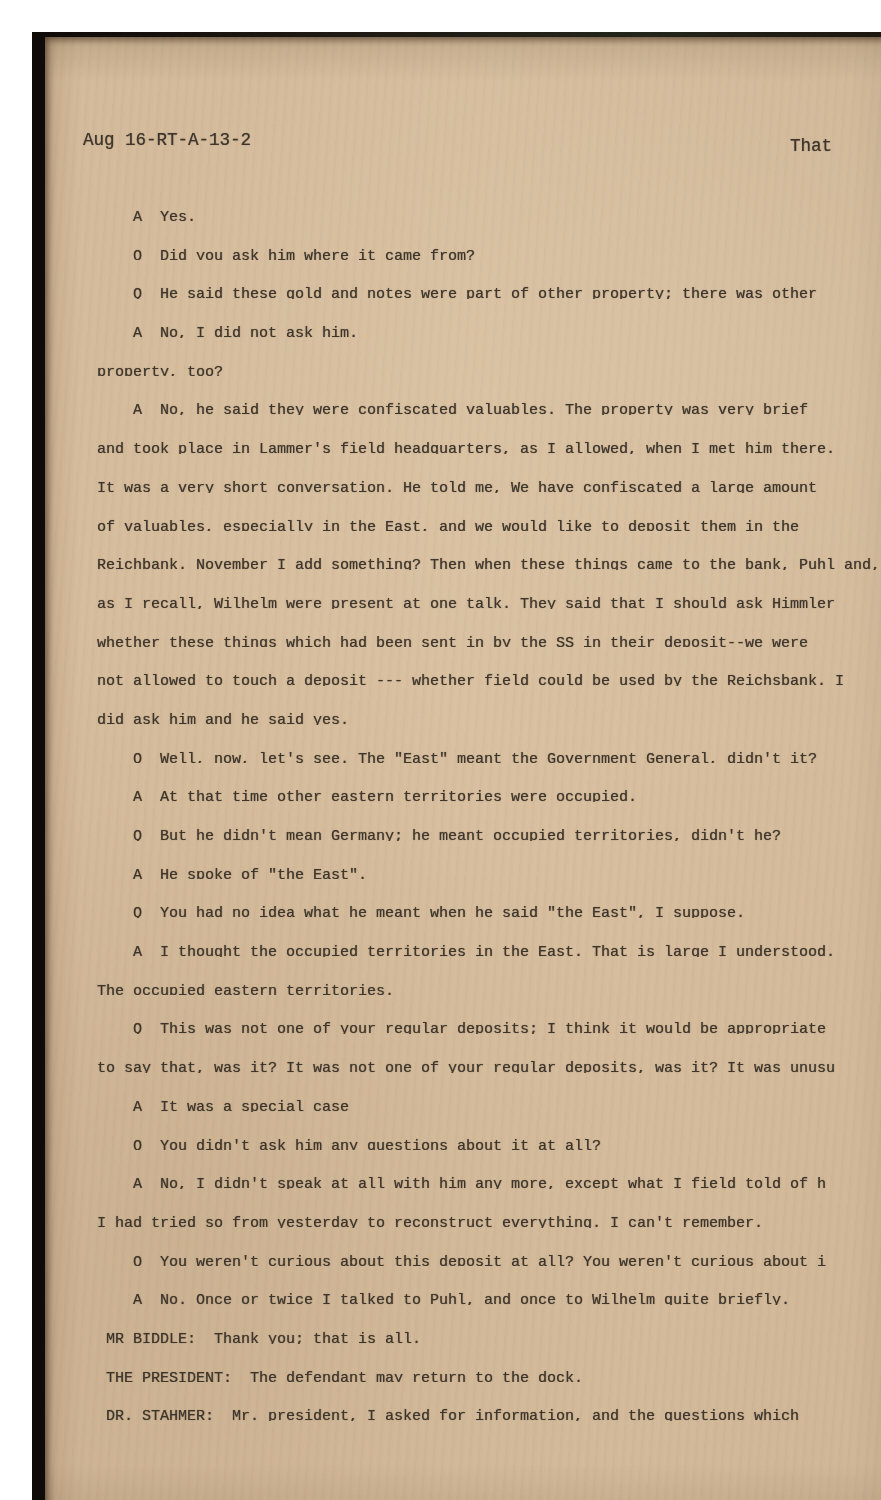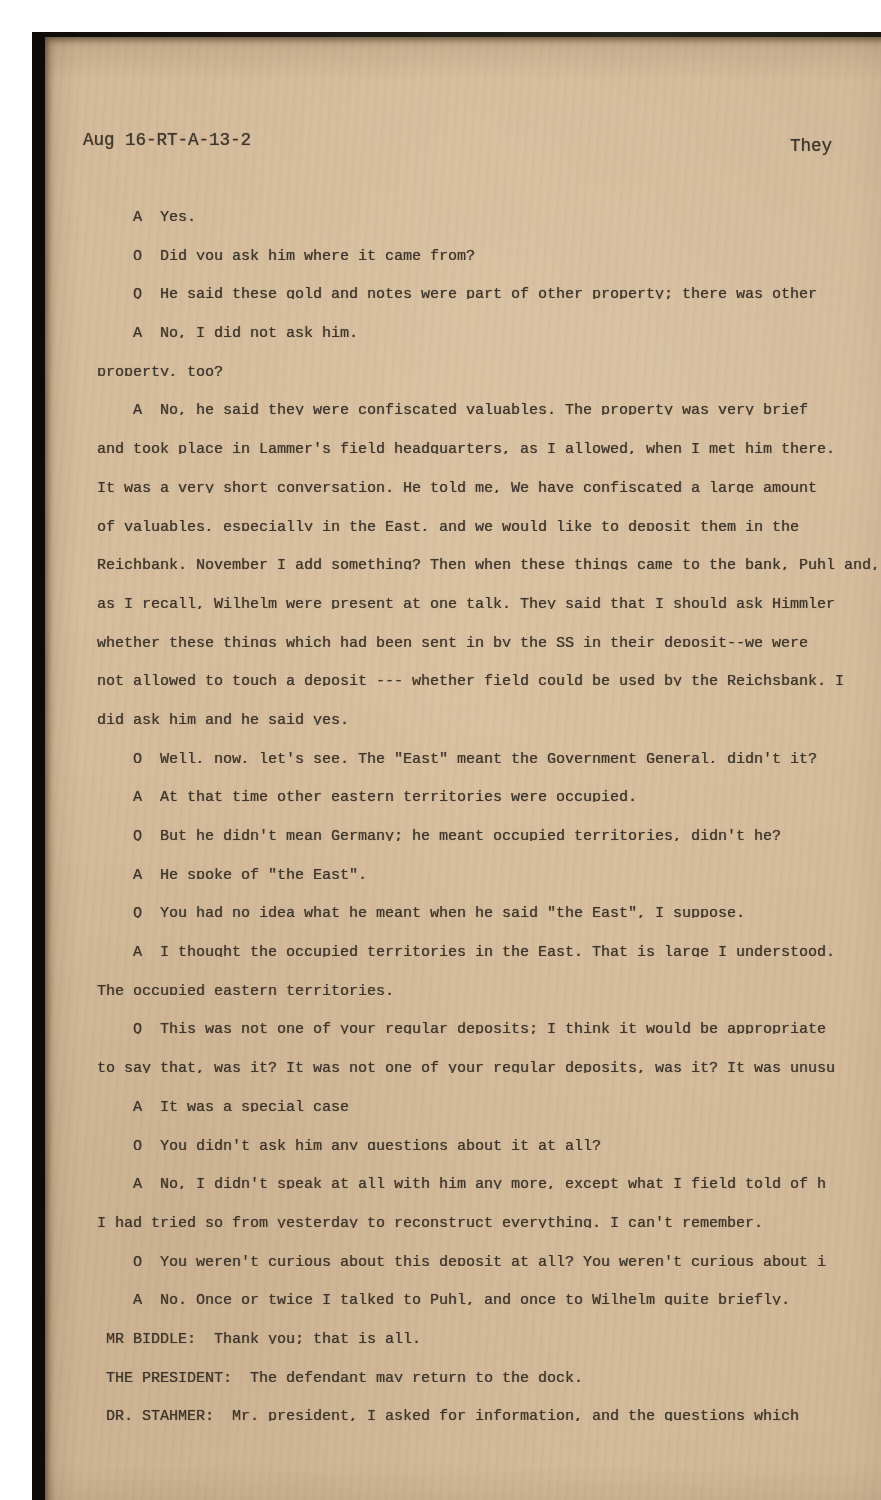--- a/index.html
+++ b/index.html
@@ -68,21 +68,21 @@
   .footer-num { display: inline-block; transform: translateX(-22px); }
 </style>
 </head>
 <body>
 
 <div class="scan">
   <div class="paper">
 
     <div class="header-row ink">
       <span class="header-ref">Aug 16-RT-A-13-2</span>
-      <span class="header-name">They</span>
+      <span class="header-name">That</span>
     </div>
 
     <div class="body-block ink">
         <div class="tline">    A  Yes.</div>
         <div class="tline">    Q  Did you ask him where it came from?</div>
         <div class="tline">    Q  He said these gold and notes were part of other property; there was other</div>
         <div class="tline">    A  No, I did not ask him.</div>
         <div class="tline">property, too?</div>
         <div class="tline">    A  No, he said they were confiscated valuables. The property was very brief</div>
         <div class="tline">and took place in Lammer's field headquarters, as I allowed, when I met him there.</div>

